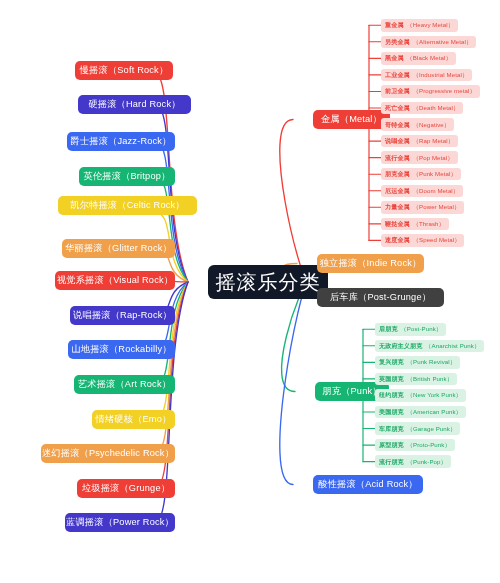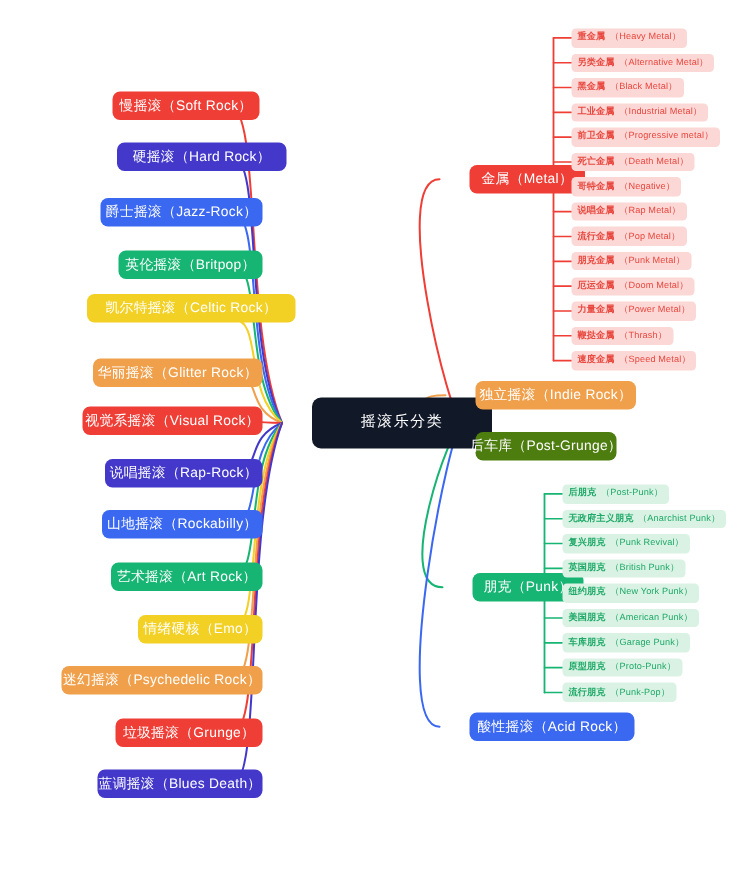--- a/index.html
+++ b/index.html
@@ -26,21 +26,21 @@
     align-items:center;
     justify-content:center;
     white-space:nowrap;
     padding:0 8px;
     letter-spacing:.2px;
     margin-left:20px;
   }
   .node.dark{
     background:#111827;
     color:#ffffff;
-    font-size:10px;
+    font-size:20px;
     height:34px;
     border-radius:6px;
     padding:0 14px;
     letter-spacing:1px;
   }
 
   
   .leaf{
     position:absolute;
     box-sizing:border-box;
@@ -151,21 +151,21 @@
       <div class="node" style="left: 72px; top: 410px; width: 83px; background: rgb(242, 208, 36);">
         <span>情绪硬核（Emo）</span>
       </div>
       <div class="node" style="left: 21px; top: 444px; width: 134px; background: rgb(240, 160, 75);">
         <span>迷幻摇滚（Psychedelic Rock）</span>
       </div>
       <div class="node" style="left: 57px; top: 479px; width: 98px; background: rgb(239, 62, 54);">
         <span>垃圾摇滚（Grunge）</span>
       </div>
       <div class="node" style="left: 45px; top: 513px; width: 110px; background: rgb(67, 56, 202);">
-        <span>蓝调摇滚（Blues Death）</span>
+        <span>蓝调摇滚（Power Rock）</span>
       </div>
       <div class="node" style="left: 293px; top: 110px; width: 77px; background: rgb(239, 62, 54);">
         <span>金属（Metal）</span>
       </div>
       <div class="leaf metal" style="left: 381px; top: 19px;">
         <span class="cn">重金属</span>
         <span class="en">（Heavy Metal）</span>
       </div>
       <div class="leaf metal" style="left: 381px; top: 35.55px;">
         <span class="cn">另类金属</span>
@@ -215,21 +215,21 @@
         <span class="cn">鞭挞金属</span>
         <span class="en">（Thrash）</span>
       </div>
       <div class="leaf metal" style="left: 381px; top: 234.15px;">
         <span class="cn">速度金属</span>
         <span class="en">（Speed Metal）</span>
       </div>
       <div class="node" style="left: 297px; top: 254px; width: 107px; background: rgb(240, 160, 75);">
         <span>独立摇滚（Indie Rock）</span>
       </div>
-      <div class="node" style="left: 297px; top: 288px; width: 94px; background: #4d7c0f;">
+      <div class="node" style="left: 297px; top: 288px; width: 127px; background: #404040;">
         <span>后车库（Post-Grunge）</span>
       </div>
       <div class="node" style="left: 295px; top: 382px; width: 74px; background: rgb(22, 181, 115);">
         <span>朋克（Punk）</span>
       </div>
       <div class="leaf punk" style="left: 375px; top: 323px;">
         <span class="cn">后朋克</span>
         <span class="en">（Post-Punk）</span>
       </div>
       <div class="leaf punk" style="left: 375px; top: 339.55px;">

